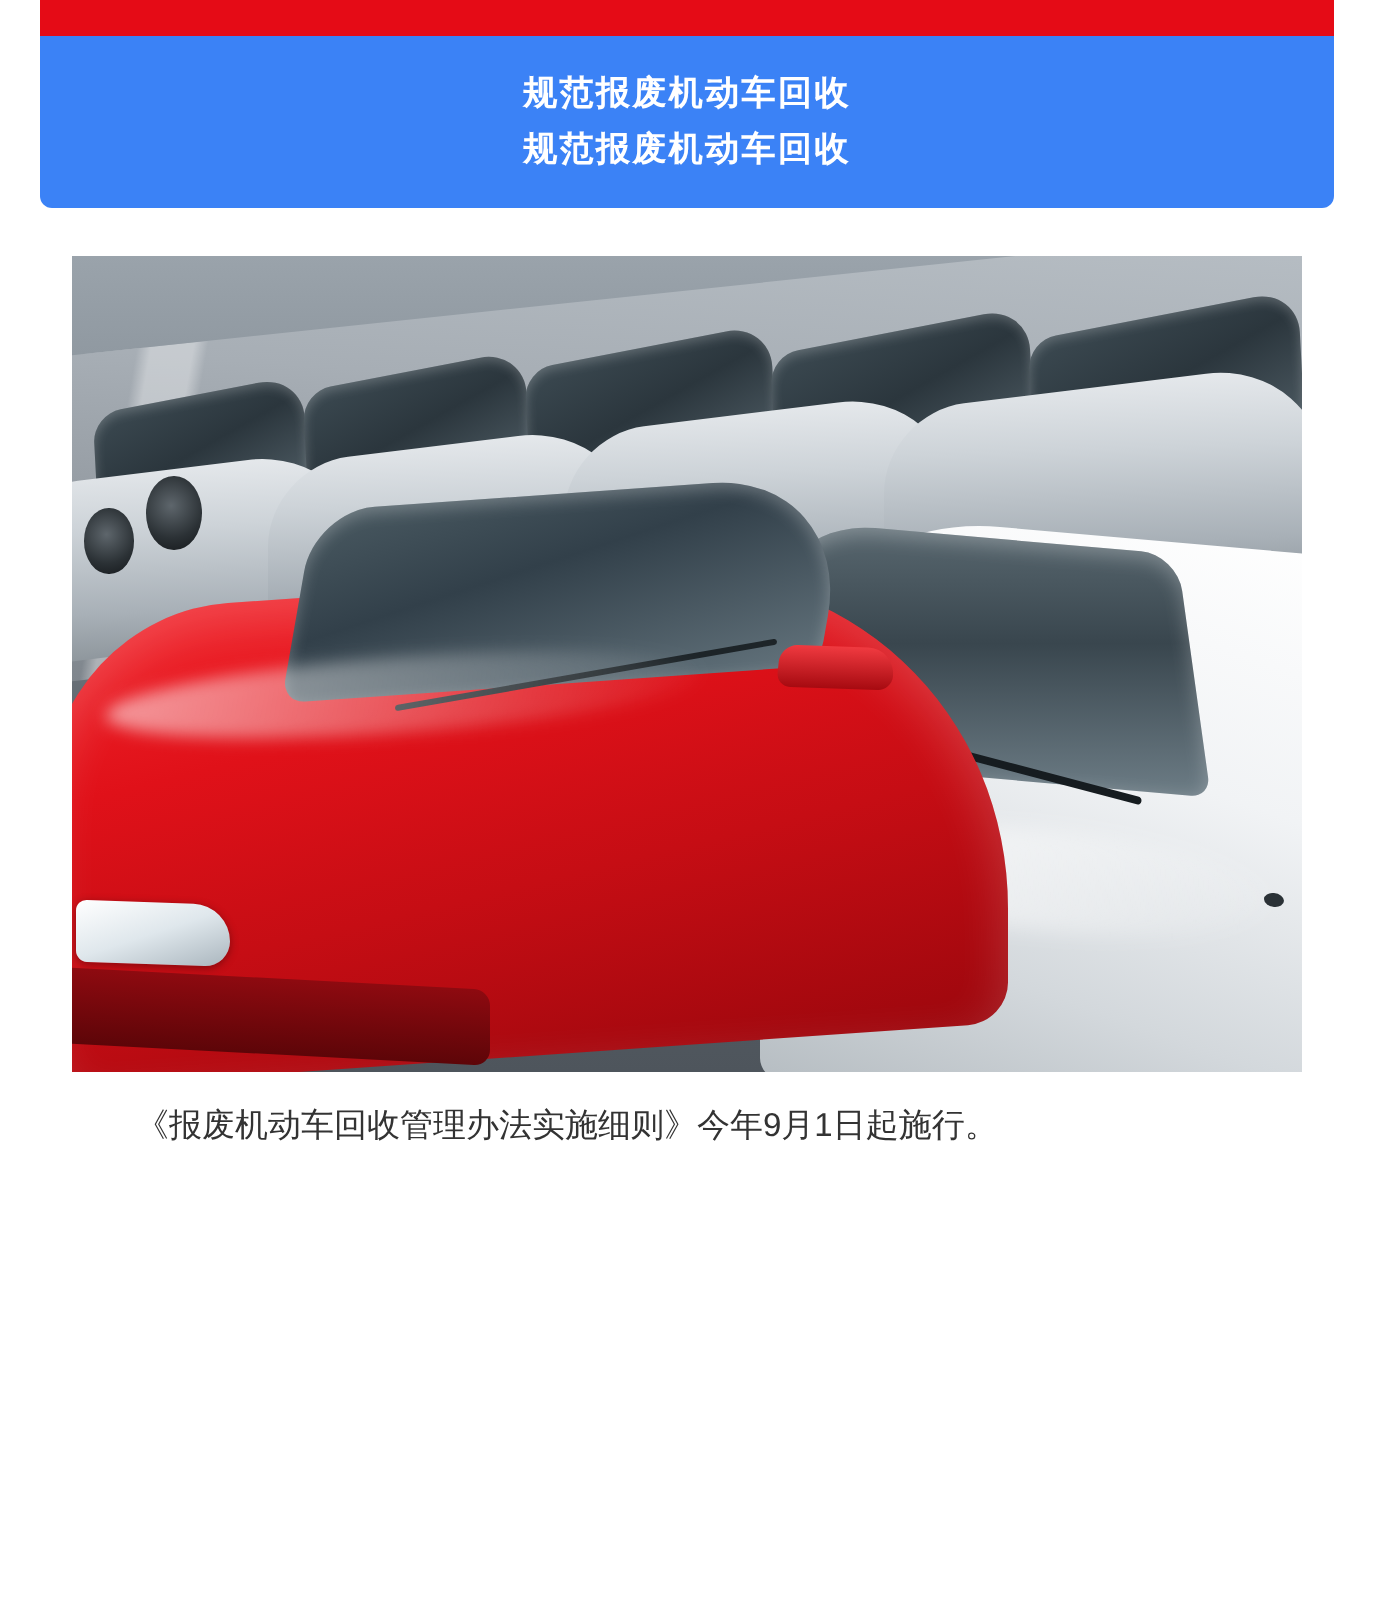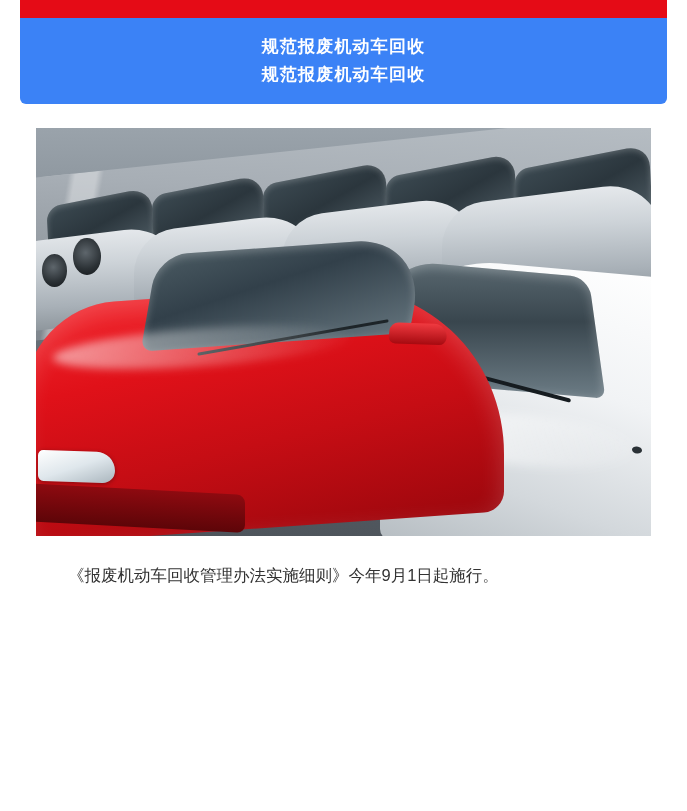--- a/index.html
+++ b/index.html
@@ -243,21 +243,20 @@
   
   .caption {
     position: absolute;
     left: 36px;
     top: 548px;
     width: 615px;
     font-size: 16.5px;
     color: #333333;
     line-height: 30px;
     text-indent: 32px;
-    margin-top: 12px;
   }
   .para {
     position: absolute;
     left: 36px;
     top: 596px;
     width: 619px;
     font-size: 16.5px;
     color: #333333;
     line-height: 35px;
     text-align: justify;

